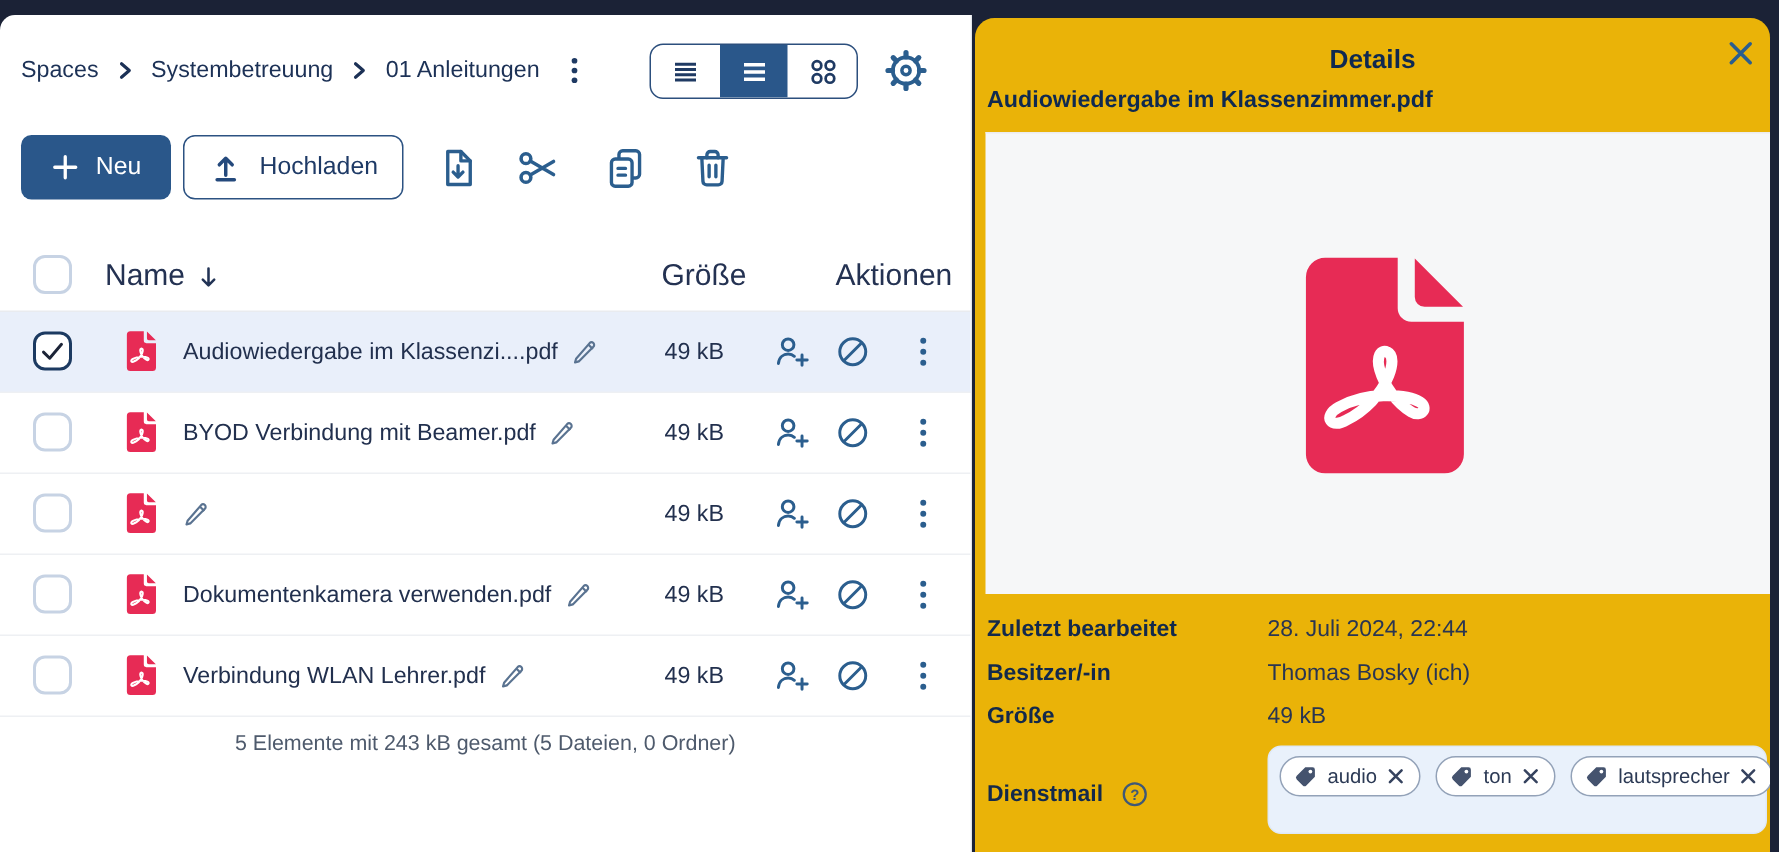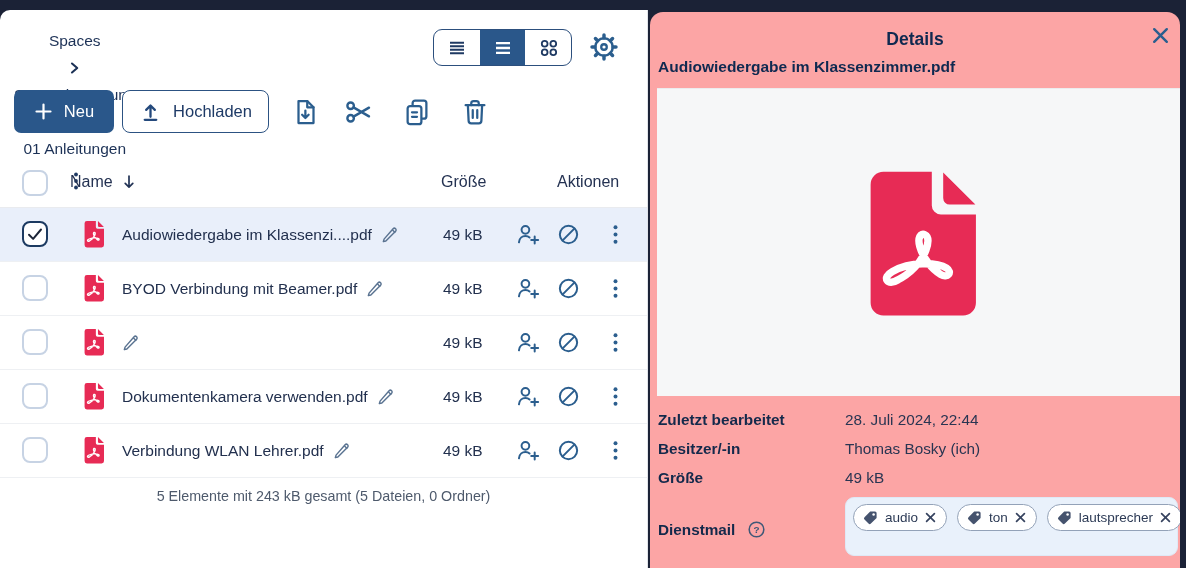--- a/index.html
+++ b/index.html
@@ -9,41 +9,41 @@
     font-family:"Liberation Sans", sans-serif;
     -webkit-font-smoothing:antialiased;
   }
   svg{display:block}
 
   
   .left-panel{position:absolute;left:0;top:10px;width:647px;height:558px;background:#fff;
     border-right:1px solid #e2e5ea;border-radius:10px 0 0 0;}
 
   .breadcrumb{position:absolute;left:14px;top:22px;height:30px;display:flex;align-items:center;gap:11px;
-    font-size:15.5px;color:#1c3156;flex-direction:column;}
+    font-size:15.5px;color:#1c3156;}
   .crumb{cursor:pointer;white-space:nowrap}
   .crumb-sep{color:#1c3156}
   .crumb-kebab{margin-left:3px}
 
   .view-switcher{position:absolute;left:433px;top:19px;width:139px;height:37px;box-sizing:border-box;
     border:1.5px solid #2c4f7d;border-radius:9px;display:flex;overflow:hidden;background:#fff;}
   .vs-cell{flex:1;display:flex;align-items:center;justify-content:center;color:#1f3a63;}
   .vs-cell.selected{background:#2a578a;color:#fff;}
   .gear{position:absolute;left:589px;top:22px;color:#2b5e8e;}
 
   .btn-neu{position:absolute;left:14px;top:80px;width:100px;height:43px;background:#2a578a;border-radius:7px;
     color:#fff;display:flex;align-items:center;justify-content:center;gap:11px;font-size:16.5px;font-weight:500;cursor:pointer;}
   .btn-upload{position:absolute;left:122px;top:80px;width:147px;height:43px;box-sizing:border-box;background:#fff;
     border:1.5px solid #2c5282;border-radius:8px;color:#1e3a66;display:flex;align-items:center;justify-content:center;
     gap:11px;font-size:16.5px;font-weight:500;cursor:pointer;}
   .tool-ic{position:absolute;top:87px;width:30px;height:30px;color:#2b5e8e;cursor:pointer;}
   .ti-save{left:290px}.ti-cut{left:344px}.ti-copy{left:402px}.ti-del{left:460px}
 
   .thead{position:absolute;left:0;top:148px;width:647px;height:50px;box-sizing:border-box;
-    border-bottom:1px solid #e9ebef;font-size:16px;color:#243252;}
+    border-bottom:1px solid #e9ebef;font-size:20px;color:#243252;}
   .thead .cb{position:absolute;left:22px;top:12px}
   .th-name{position:absolute;left:70px;top:15px;display:flex;gap:9px;align-items:center}
   .th-size{position:absolute;left:441px;top:15px}
   .th-actions{position:absolute;left:557px;top:15px}
 
   .cb{width:26px;height:26px;box-sizing:border-box;border:2px solid #c7d3e4;border-radius:8px;background:#fff;
     display:flex;align-items:center;justify-content:center;cursor:pointer;}
   .cb svg{display:none}
   .row.selected .cb{border-color:#1c3a61}
   .row.selected .cb svg{display:block}
@@ -56,21 +56,21 @@
   .fname{position:absolute;left:122px;top:0;height:100%;display:flex;align-items:center;gap:9px;
     font-size:15.5px;color:#22304e;white-space:nowrap;}
   .pencil{color:#5a7391;cursor:pointer}
   .fsize{position:absolute;left:443px;top:0;height:100%;display:flex;align-items:center;font-size:15.5px;color:#22304e;}
   .act{position:absolute;top:14px;color:#2b5e8e;cursor:pointer;}
   .a-share{left:515px}.a-link{left:556px}.a-kebab{left:603px}
 
   .tfoot{position:absolute;left:0;top:478px;width:647px;text-align:center;font-size:14.3px;color:#4e5a6c;}
 
   
-  .right-panel{position:absolute;left:650px;top:12px;width:530px;height:556px;background:#fca5a5;
+  .right-panel{position:absolute;left:650px;top:12px;width:530px;height:556px;background:#eab308;
     border-radius:13px 13px 0 0;overflow:hidden;}
   .dp-title{position:absolute;left:0;top:17px;width:100%;text-align:center;font-weight:700;font-size:17.5px;color:#0f2950;}
   .dp-close{position:absolute;right:9px;top:13px;color:#2b5e8e;cursor:pointer;}
   .dp-filename{position:absolute;left:8px;top:46px;font-weight:700;font-size:15.5px;color:#0f2950;white-space:nowrap;}
   .dp-preview{position:absolute;left:7px;top:76px;width:523px;height:307px;background:#f6f7f8;
     border-top:1px solid #ececee;display:flex;align-items:center;justify-content:center;}
   .dp-field{position:absolute;left:8px;width:514px;font-size:15.3px;display:flex;}
   .dp-label{font-weight:700;color:#13294b;width:187px;flex:none;}
   .dp-value{color:#293552;}
   .dp-tags-label{position:absolute;left:8px;top:508px;display:flex;align-items:center;gap:12px;

